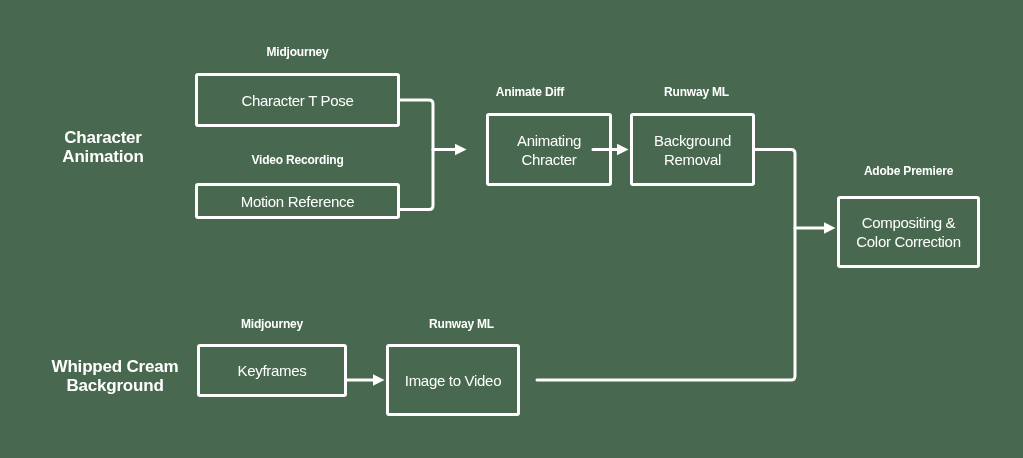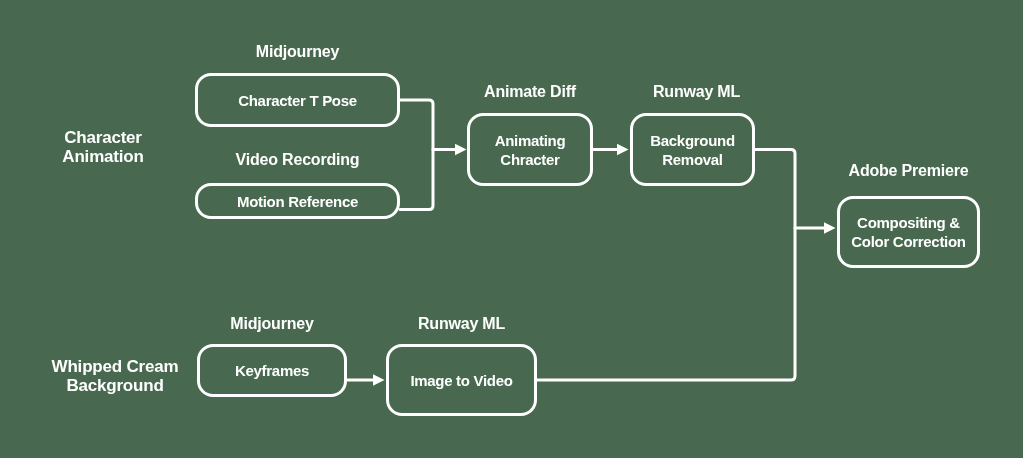--- a/index.html
+++ b/index.html
@@ -10,31 +10,31 @@
     color:var(--text,#FFFFFF);
     font-family:"Liberation Sans",sans-serif;
     overflow:hidden;
   }
   .connectors{position:absolute;left:0;top:0;width:1023px;height:458px}
   .connectors path{stroke:var(--stroke,#FFFFFF);stroke-width:3;fill:none;stroke-linecap:round}
   .connectors polygon{fill:var(--stroke,#FFFFFF)}
   .node{
     position:absolute;box-sizing:border-box;
     border:3px solid var(--stroke,#FFFFFF);
-    border-radius:16px;
+    border-radius:3px;
     display:flex;align-items:center;justify-content:center;
     text-align:center;
-    font-weight:700;font-size:15px;line-height:19px;
+    font-weight:400;font-size:15px;line-height:19px;
     letter-spacing:-0.3px;
     white-space:pre-line;
     background:transparent;
   }
   .tool-label{
     position:absolute;text-align:center;
-    font-weight:700;font-size:16px;line-height:18px;
+    font-weight:700;font-size:12px;line-height:18px;
     letter-spacing:-0.2px;
   }
   .section-label{
     position:absolute;text-align:center;
     font-weight:700;font-size:17px;line-height:19px;
     letter-spacing:-0.2px;
     white-space:pre-line;
   }
 </style>
 </head>
@@ -75,32 +75,32 @@
   <div class="tool-label" style="left:837px;top:162px;width:143px">Adobe Premiere</div>
   <div class="tool-label" style="left:197px;top:315px;width:150px">Midjourney</div>
   <div class="tool-label" style="left:386px;top:315px;width:151px">Runway ML</div>
 
   <div class="node" style="left:195px;top:73px;width:205px;height:54px">
     <span>Character T Pose</span>
   </div>
   <div class="node" style="left:195px;top:183px;width:205px;height:36px">
     <span>Motion Reference</span>
   </div>
-  <div class="node" style="left:467px;top:113px;width:126px;height:73px">
+  <div class="node" style="left:486px;top:113px;width:126px;height:73px">
     <span>Animating
 Chracter</span>
   </div>
   <div class="node" style="left:630px;top:113px;width:125px;height:73px">
     <span>Background
 Removal</span>
   </div>
   <div class="node" style="left:837px;top:196px;width:143px;height:72px">
     <span>Compositing &amp;
 Color Correction</span>
   </div>
   <div class="node" style="left:197px;top:344px;width:150px;height:53px">
     <span>Keyframes</span>
   </div>
-  <div class="node" style="left:386px;top:344px;width:151px;height:72px">
+  <div class="node" style="left:386px;top:344px;width:134px;height:72px">
     <span>Image to Video</span>
   </div>
 
 </div>
 
 </body></html>

